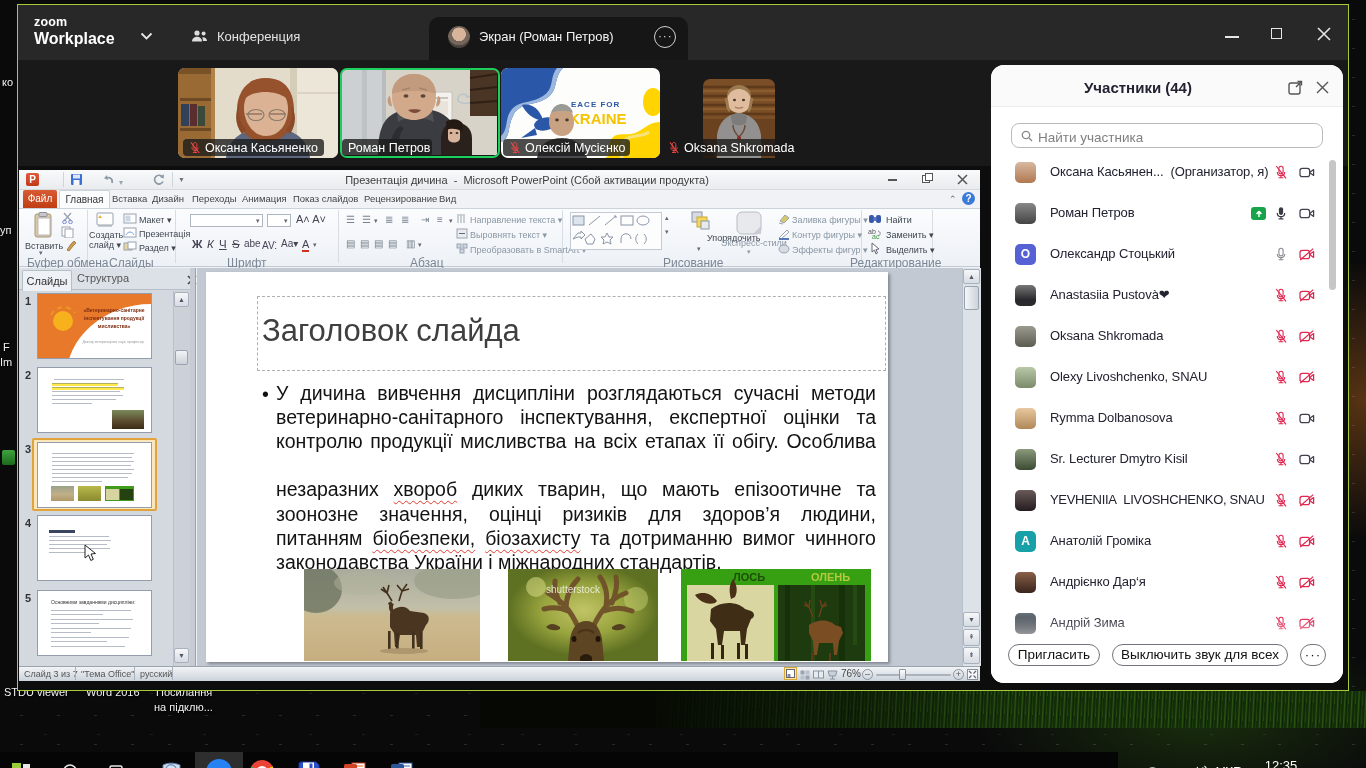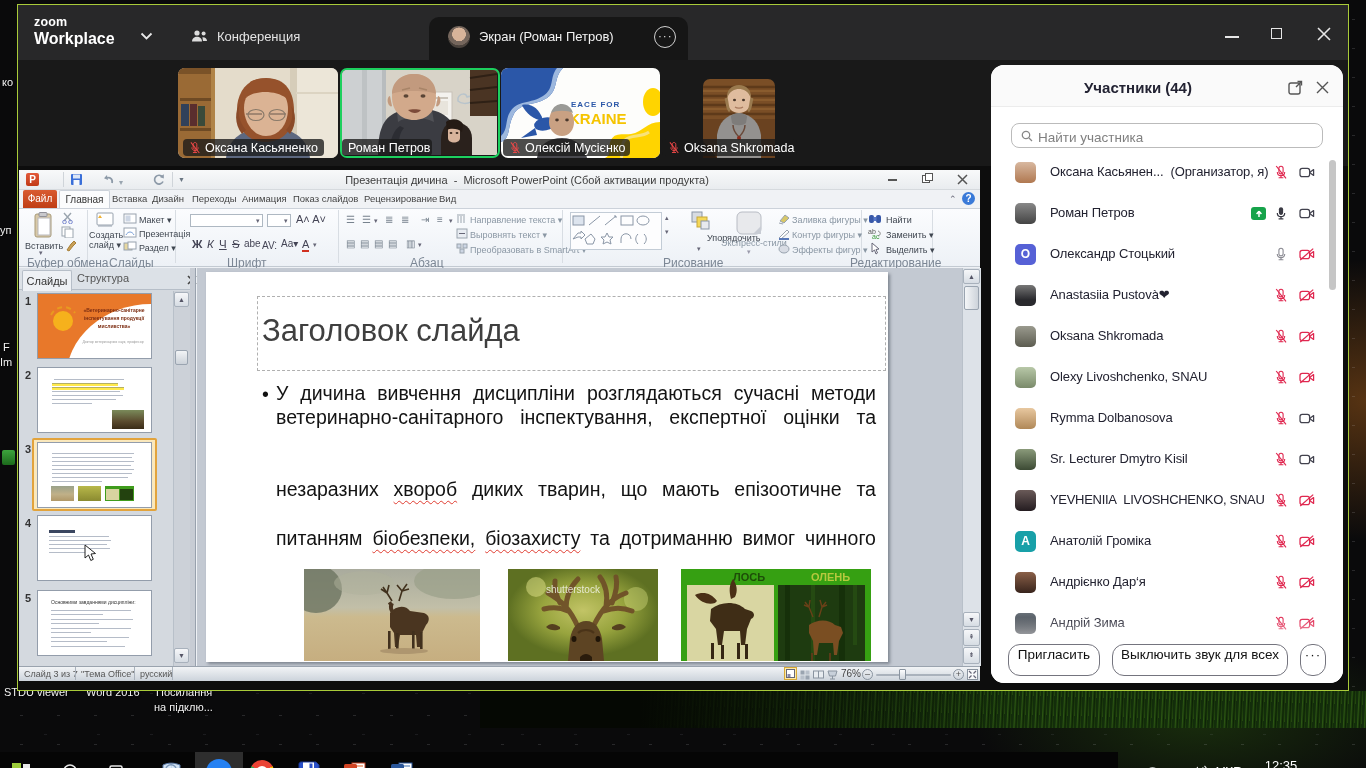--- a/index.html
+++ b/index.html
@@ -16,21 +16,21 @@
   .thumb { width:115px; height:66px; background:#fff; border:1px solid #939dab; overflow:hidden; }
   .sbtn { background:linear-gradient(#f6f7f9,#d6dce3); border:1px solid #a8b1bc; border-radius:2px; font-size:7px; color:#556; text-align:center; line-height:14px; }
   .jline { left:257px; width:600px; display:flex; justify-content:space-between; font-size:19.5px; color:#131313; white-space:nowrap; line-height:22px; }
   .sqg { text-decoration:underline; text-decoration-style:wavy; text-decoration-color:#e03c31; text-decoration-thickness:1px; text-underline-offset:4px; }
   .stx { font-size:9px; color:#555; }
   .tl2 { height:1.4px; background:#5c6a84; opacity:.45; }
   .av { left:24px; width:21px; height:21px; border-radius:5px; }
   .pnm { left:59px; font-size:13px; color:#222230; letter-spacing:-0.1px; }
   .pmic { position:absolute; left:283px; width:14px; height:14px; }
   .pcam { position:absolute; left:308px; width:16px; height:14px; }
-  .pbtn { height:32px; border:1.4px solid #74747e; border-radius:12px; font-size:13.5px; color:#111; text-align:center; line-height:20px; background:#fff; }
+  .pbtn { height:22px; border:1.4px solid #74747e; border-radius:12px; font-size:13.5px; color:#111; text-align:center; line-height:20px; background:#fff; }
   .vlabel { height:17px; background:rgba(26,26,26,.78); border-radius:4px; display:flex; align-items:center; gap:4px; padding:0 6px; color:#fff; font-size:12.5px; white-space:nowrap; }
 </style>
 </head>
 <body>
 <div id="scene">
 
   <div class="abs" style="left:0;top:0;width:1366px;height:768px;background:
     radial-gradient(260px 200px at 1366px 400px, rgba(150,85,25,.55), rgba(0,0,0,0) 70%),
     radial-gradient(300px 120px at 1200px 720px, rgba(40,80,15,.5), rgba(0,0,0,0) 75%),
     #0a0a0b;"></div>
@@ -515,39 +515,60 @@
         <span>сучасні</span>
         <span>методи</span>
       </div>
     <div class="jline abs" style="top:236px;">
         <span>ветеринарно-санітарного</span>
         <span>інспектування,</span>
         <span>експертної</span>
         <span>оцінки</span>
         <span>та</span>
       </div>
+    <div class="jline abs" style="top:260px;">
+        <span>контролю</span>
+        <span>продукції</span>
+        <span>мисливства</span>
+        <span>на</span>
+        <span>всіх</span>
+        <span>етапах</span>
+        <span>її</span>
+        <span>обігу.</span>
+        <span>Особлива</span>
+      </div>
     <div class="jline abs" style="top:308px;">
         <span>незаразних</span>
         <span class="sqg">хвороб</span>
         <span>диких</span>
         <span>тварин,</span>
         <span>що</span>
         <span>мають</span>
         <span>епізоотичне</span>
         <span>та</span>
       </div>
+    <div class="jline abs" style="top:333px;">
+        <span>зоонозне</span>
+        <span>значення,</span>
+        <span>оцінці</span>
+        <span>ризиків</span>
+        <span>для</span>
+        <span>здоров’я</span>
+        <span>людини,</span>
+      </div>
     <div class="jline abs" style="top:357px;">
         <span>питанням</span>
         <span class="sqg">біобезпеки,</span>
         <span class="sqg">біозахисту</span>
         <span>та</span>
         <span>дотриманню</span>
         <span>вимог</span>
         <span>чинного</span>
       </div>
+    <div class="abs" style="left:257px;top:381px;font-size:19.5px;color:#111;">законодавства України і міжнародних стандартів.</div>
     <svg class="abs" style="left:285px;top:399px;" width="176" height="92" id="img1">
       <defs>
         <linearGradient id="g1" x1="0" y1="0" x2="0" y2="1">
           <stop offset="0" stop-color="#a9ab9d"></stop>
             <stop offset=".42" stop-color="#c2bfa8"></stop>
           <stop offset=".52" stop-color="#ccba8e"></stop>
             <stop offset="1" stop-color="#c6ae80"></stop>
         </linearGradient>
       </defs>
       <rect width="176" height="92" fill="url(#g1)"></rect>

